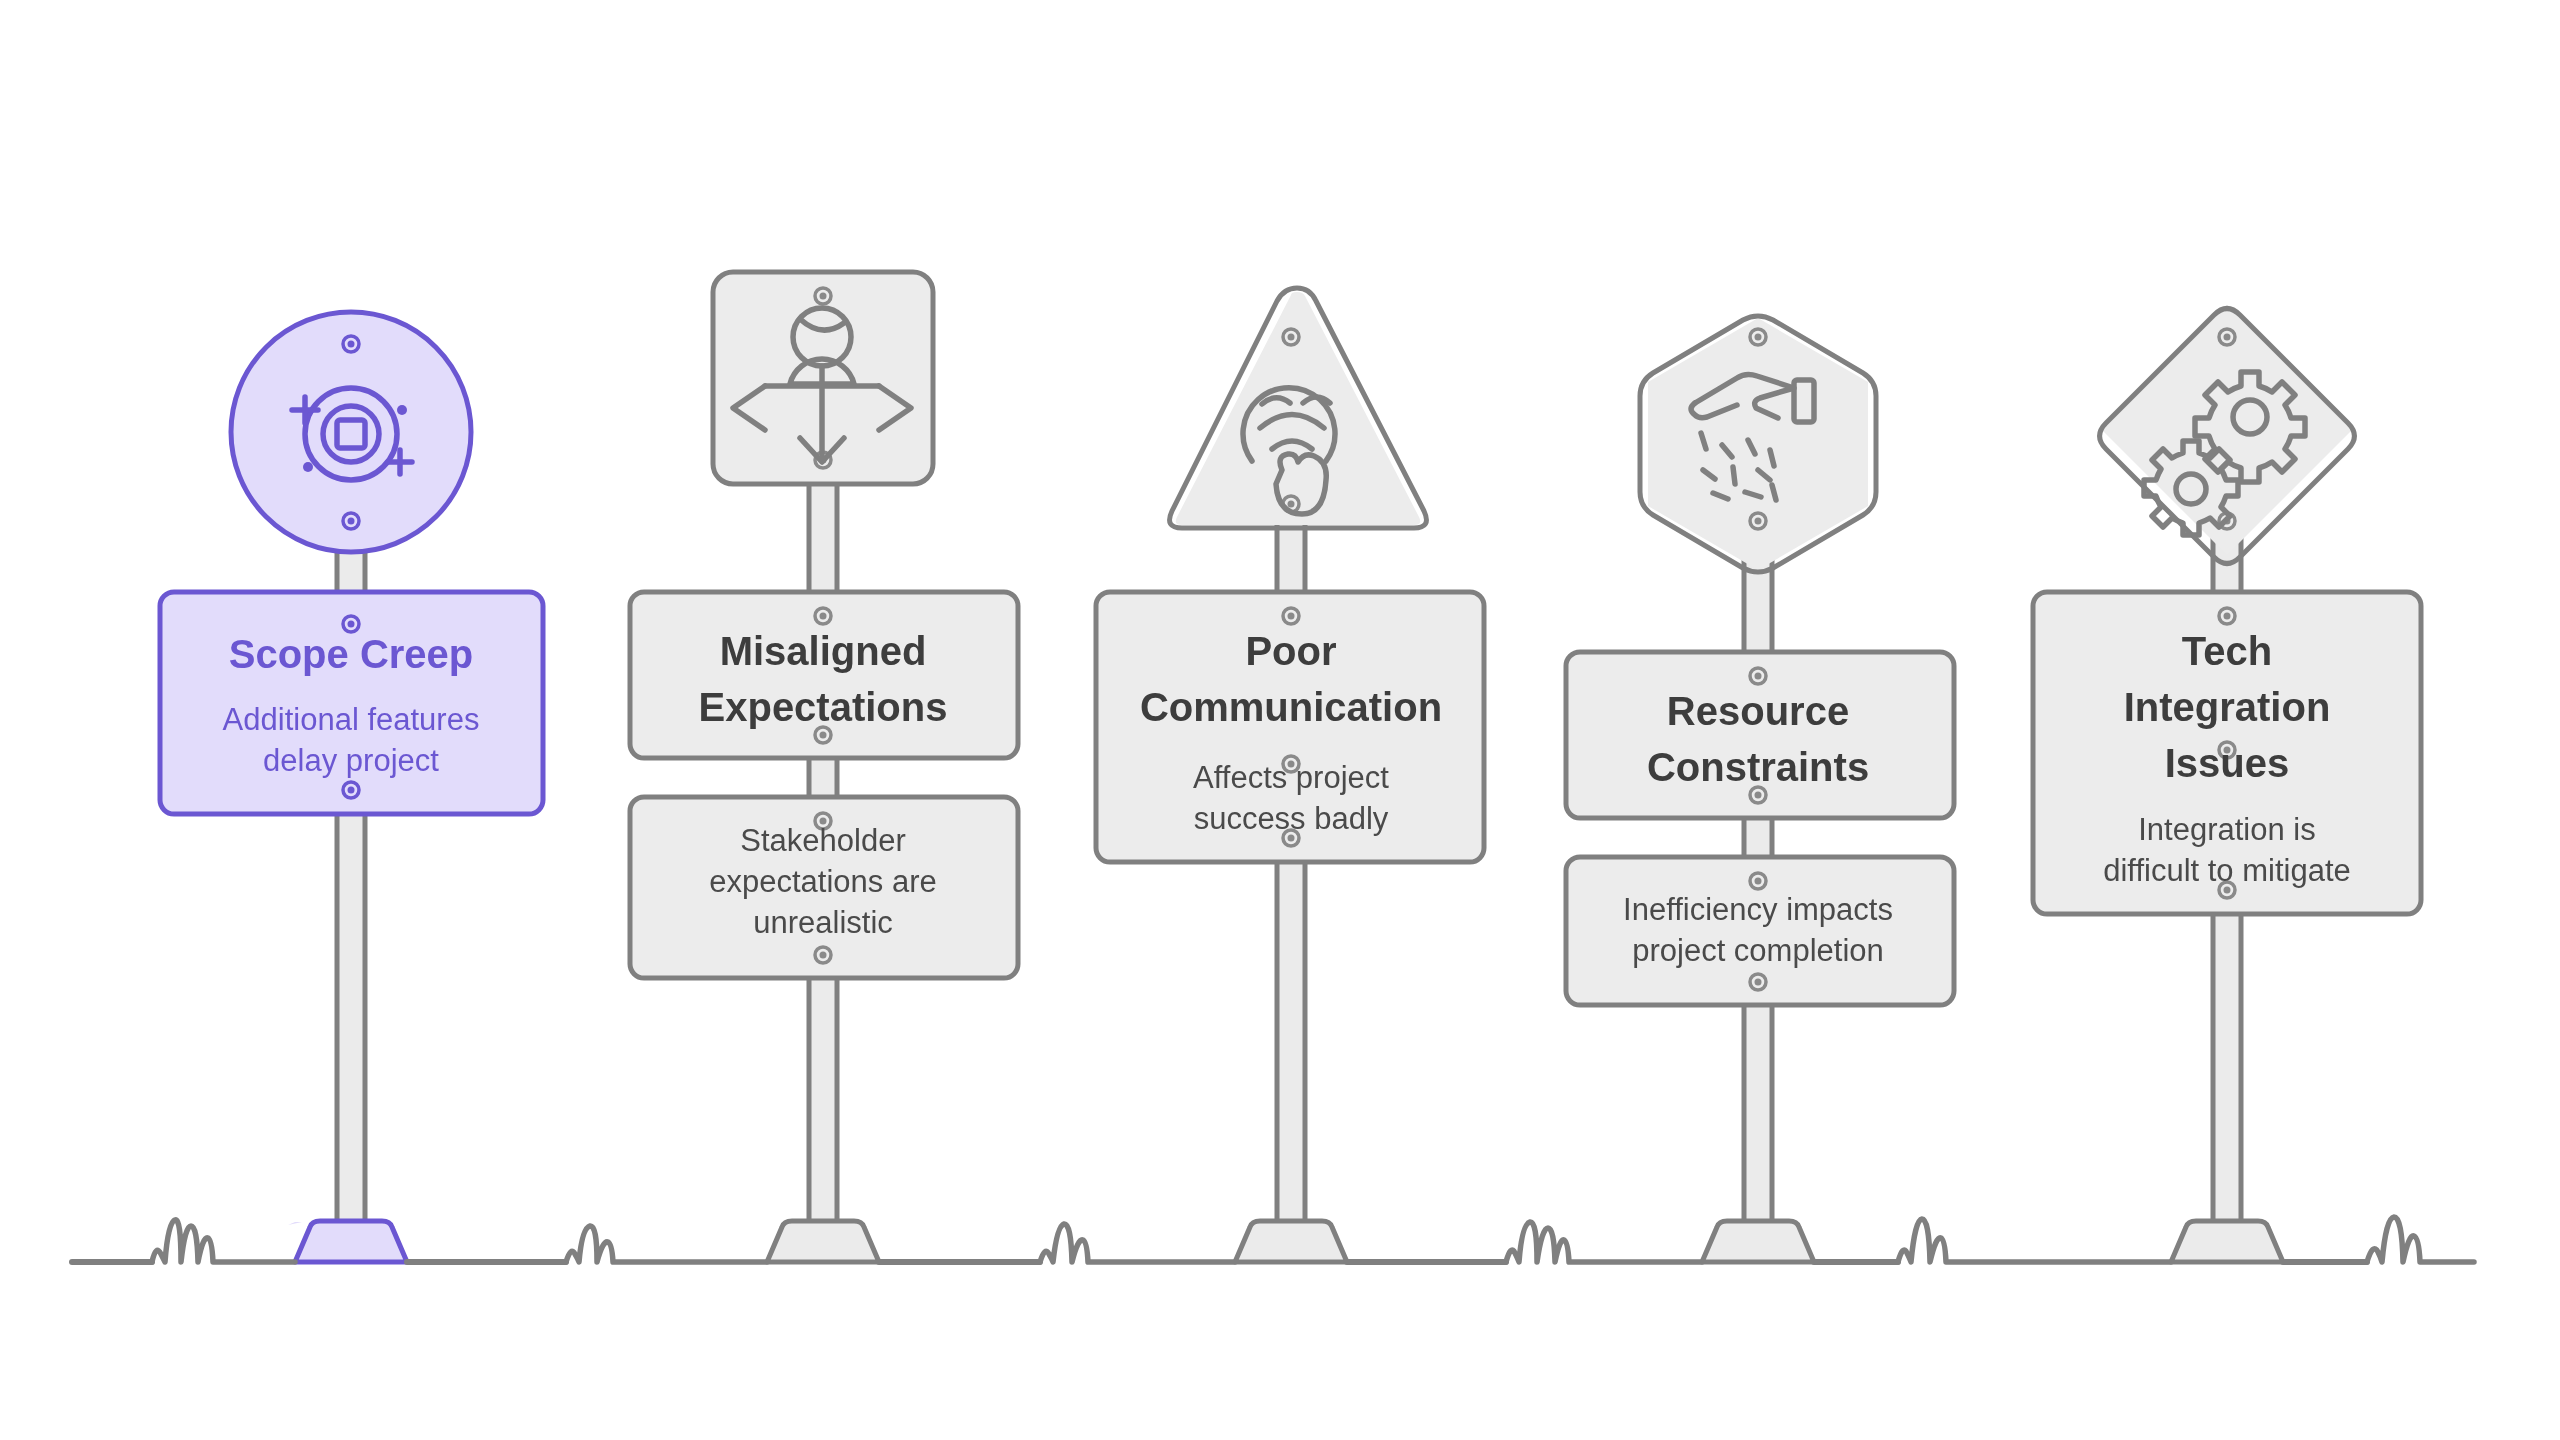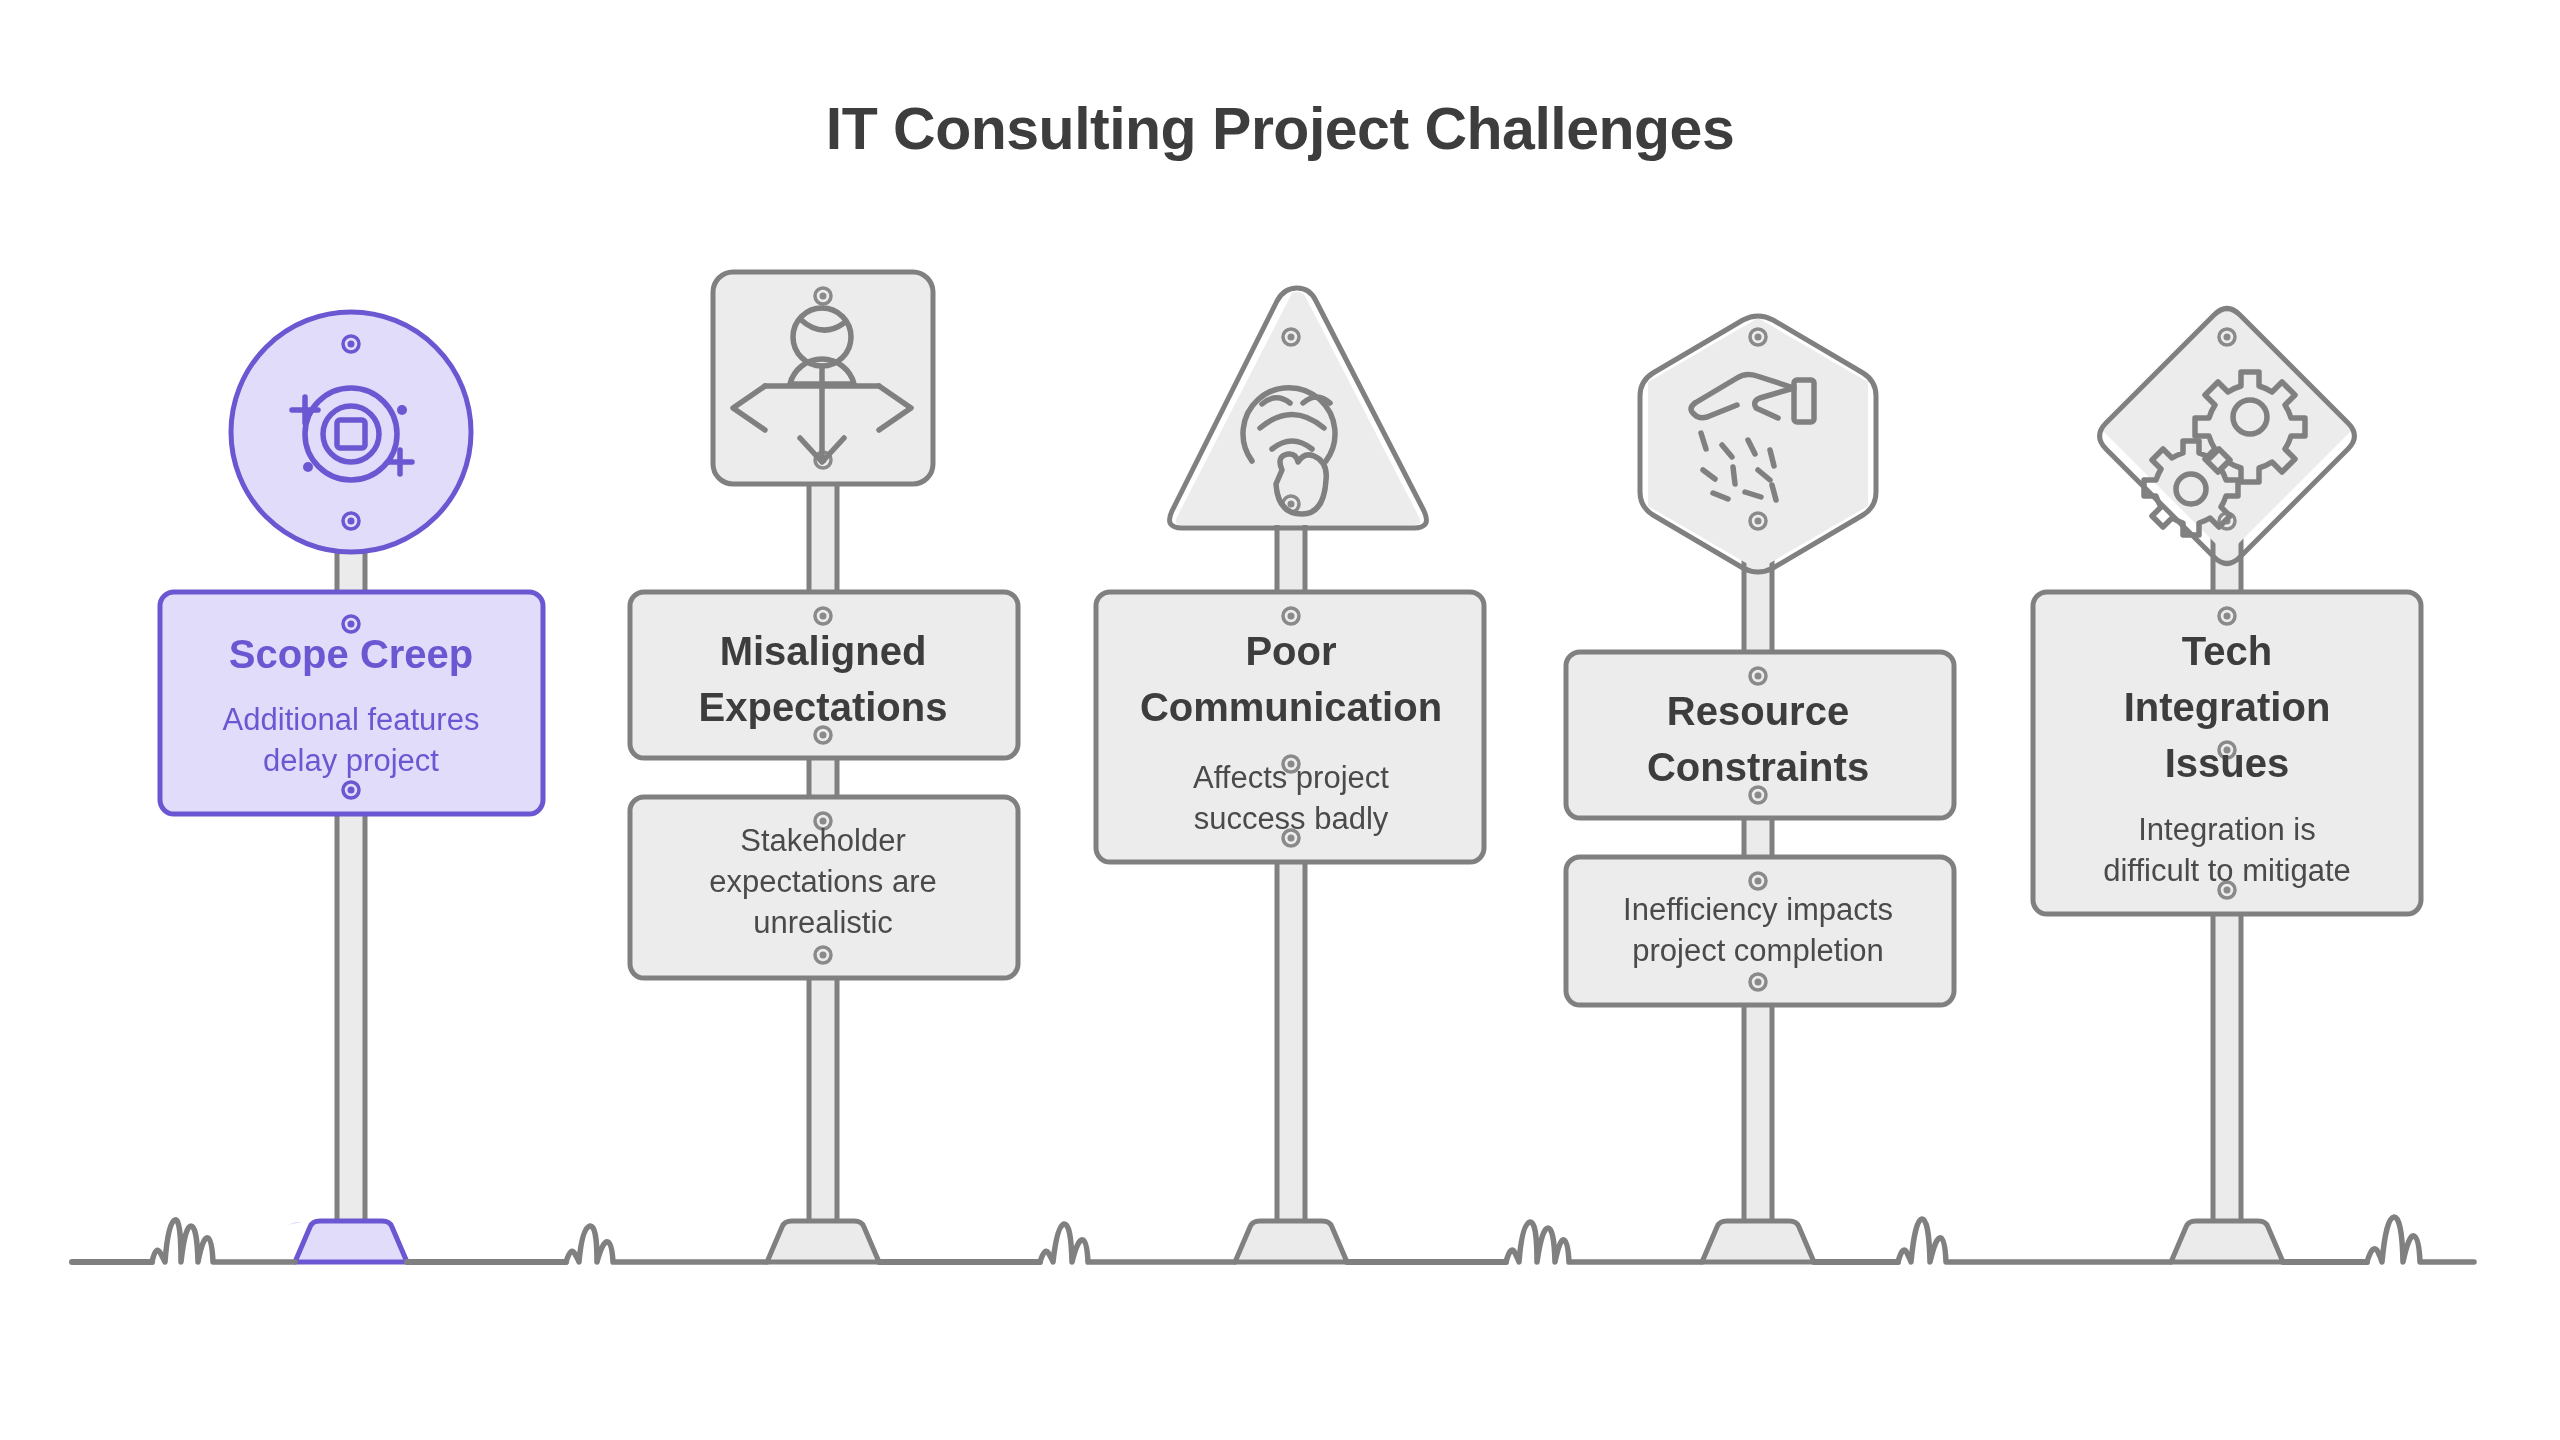--- a/index.html
+++ b/index.html
@@ -31,21 +31,20 @@
   .lbl-title{font-family:"Liberation Sans","DejaVu Sans",sans-serif;font-weight:bold;font-size:40px;fill:#3d3d3d;text-anchor:middle;}
   .lbl-title-acc{font-family:"Liberation Sans","DejaVu Sans",sans-serif;font-weight:bold;font-size:40px;fill:#6b57d2;text-anchor:middle;}
   .lbl-desc{font-family:"Liberation Sans","DejaVu Sans",sans-serif;font-weight:normal;font-size:31px;fill:#4a4a4a;text-anchor:middle;}
   .lbl-desc-acc{font-family:"Liberation Sans","DejaVu Sans",sans-serif;font-weight:normal;font-size:31px;fill:#6b57d2;text-anchor:middle;}
 </style>
 </head>
 <body>
 
 <div id="stage">
 
-  <div class="title">IT Consulting Project Challenges</div>
 
   <svg class="scene" width="2560" height="1440" viewBox="0 0 2560 1440">
 
     <g>
       <rect class="post" x="337" y="520" width="28" height="720" rx="3"></rect>
 
       <path class="acc-fill" d="M288 1225 L302 1222 Q290 1222 295 1222 Z"></path>
       <path d="M295 1262 L310 1227 Q312 1221 320 1221 L382 1221 Q390 1221 392 1227 L407 1262 Z" fill="#e2dcfb" stroke="#6b57d2" stroke-width="5" stroke-linejoin="round"></path>
 
       <circle cx="351" cy="432" r="120" class="acc-fill"></circle>

